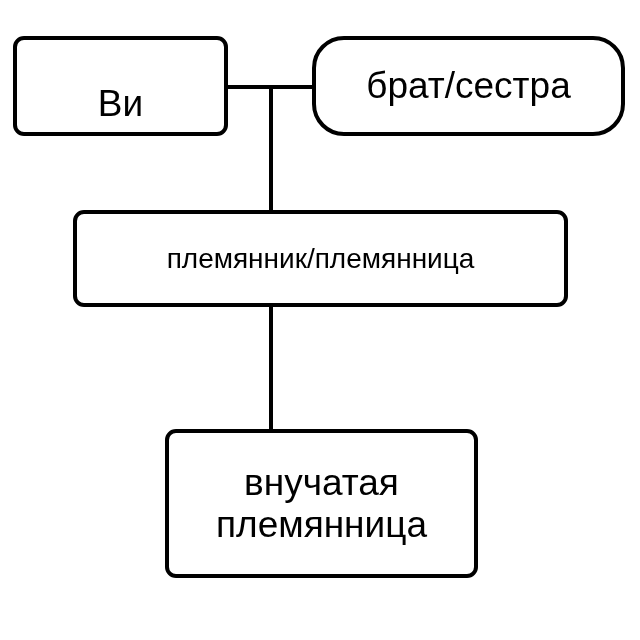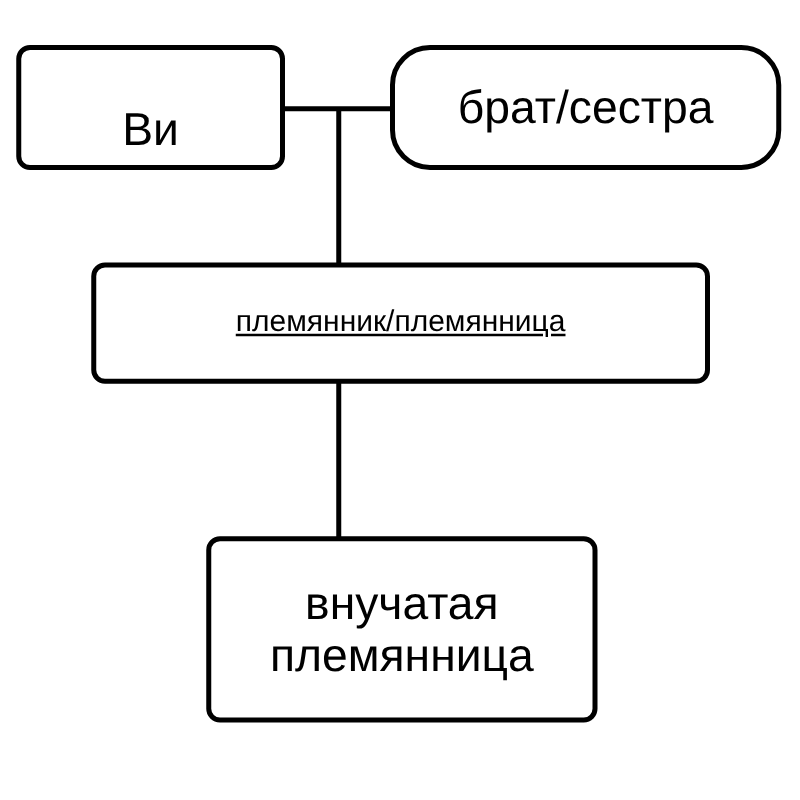--- a/index.html
+++ b/index.html
@@ -55,21 +55,21 @@
     height: 100px;
     border-radius: 32px;
   }
   #node-sibling .node-label { font-size: 37px; }
   #node-nephew-niece {
     left: 73px;
     top: 210px;
     width: 495px;
     height: 97px;
   }
-  #node-nephew-niece .node-label { font-size: 24px; text-decoration: underline; }
+  #node-nephew-niece .node-label { font-size: 28px; }
   #node-grand-niece {
     left: 165px;
     top: 429px;
     width: 313px;
     height: 149px;
   }
   #node-grand-niece .node-label { font-size: 37px; }
 </style>
 </head>
 <body>

